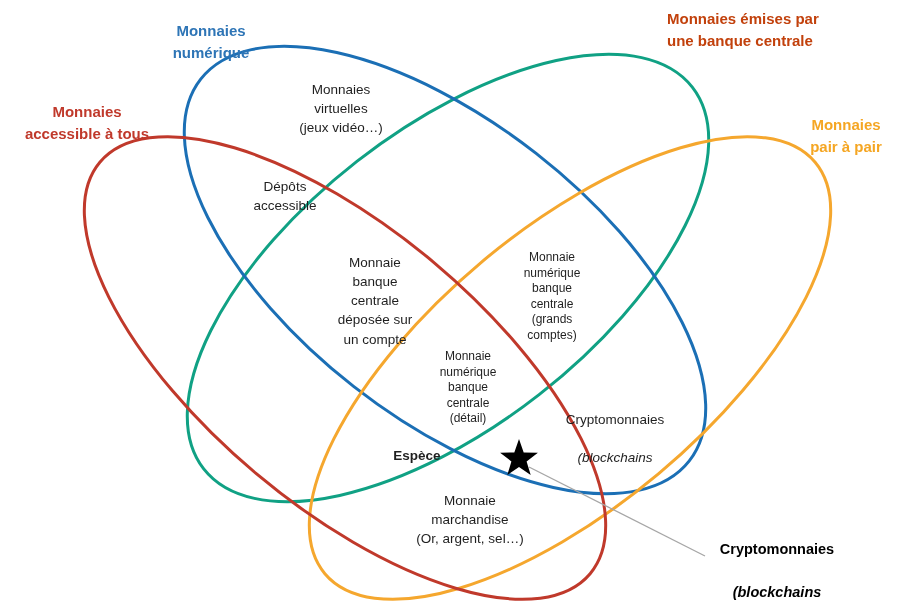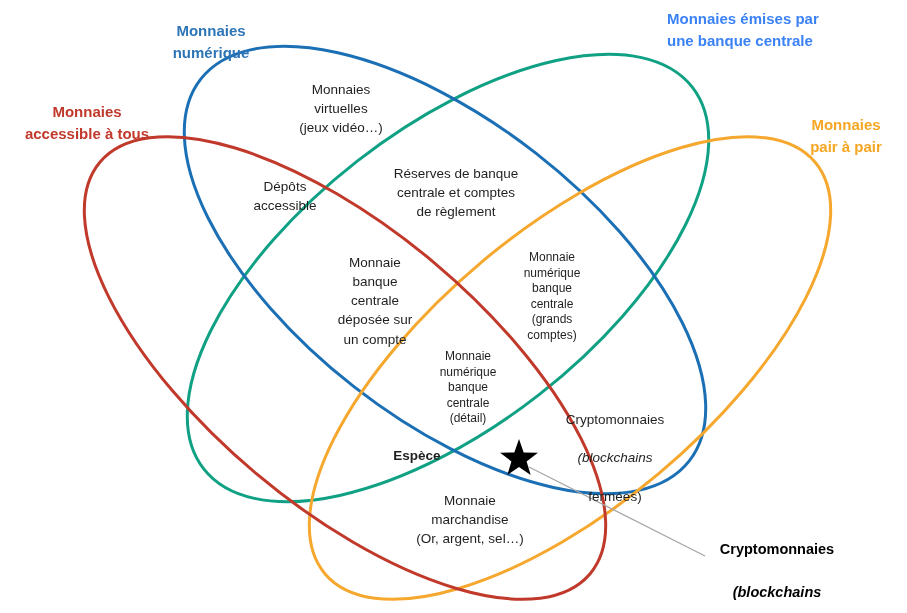--- a/index.html
+++ b/index.html
@@ -45,36 +45,33 @@
     <ellipse cx="445" cy="270" rx="310" ry="148" transform="rotate(38 445 270)" fill="none" stroke-width="3" stroke="#1b6fb5"></ellipse>
     <ellipse cx="570" cy="368" rx="320" ry="138" transform="rotate(-40 570 368)" fill="none" stroke-width="3" stroke="#f5a72e"></ellipse>
     <ellipse cx="345" cy="368" rx="320" ry="138" transform="rotate(40 345 368)" fill="none" stroke-width="3" stroke="#c0392b"></ellipse>
     <line x1="529" y1="467" x2="705" y2="556" stroke-width="1.3" stroke="#a6a6a6"></line>
     <path d="M519,439 L523.7,452.4 L537.9,452.8 L526.6,461.4 L530.7,475 L519,466.9 L507.3,475 L511.4,461.4 L500.1,452.8 L514.3,452.4 Z" fill="#000000"></path>
   </svg>
 
   <div class="lbl set-title" style="left: 136px; top: 20px; width: 150px; color: rgb(46, 117, 182);">Monnaies
 numérique</div>
 
-  <div class="lbl set-title left-align" style="left: 667px; top: 8px; width: 220px; color: #3b82f6;">Monnaies émises par
+  <div class="lbl set-title left-align" style="left: 667px; top: 8px; width: 220px; color: #c2410c;">Monnaies émises par
 une banque centrale</div>
 
   <div class="lbl set-title" style="left: 7px; top: 101px; width: 160px; color: rgb(192, 57, 43);">Monnaies
 accessible à tous</div>
 
   <div class="lbl set-title" style="left: 776px; top: 114px; width: 140px; color: rgb(245, 166, 35);">Monnaies
 pair à pair</div>
 
   <div class="lbl" style="left:241px; top:80px; width:200px;">Monnaies
 virtuelles
 (jeux vidéo…)</div>
 
-  <div class="lbl" style="left:356px; top:164px; width:200px;">Réserves de banque
-centrale et comptes
-de règlement</div>
 
   <div class="lbl" style="left:215px; top:177px; width:140px;">Dépôts
 accessible</div>
 
   <div class="lbl" style="left:300px; top:253px; width:150px;">Monnaie
 banque
 centrale
 déposée sur
 un compte</div>
 
@@ -87,21 +84,20 @@
 
   <div class="lbl small" style="left:408px; top:349px; width:120px;">Monnaie
 numérique
 banque
 centrale
 (détail)</div>
 
   <div class="lbl" style="left:535px; top:391px; width:160px;">
     <span class="blk">Cryptomonnaies</span>
     <span class="blk it">(blockchains</span>
-    <span class="blk">fermées)</span>
   </div>
 
   <div class="lbl" style="left:357px; top:446px; width:120px;font-weight:bold;">Espèce</div>
 
   <div class="lbl" style="left:375px; top:491px; width:190px;">Monnaie
 marchandise
 (Or, argent, sel…)</div>
 
   <div class="lbl annotation" style="left:692px; top:517px; width:170px;">
     <span class="blk">Cryptomonnaies</span>

